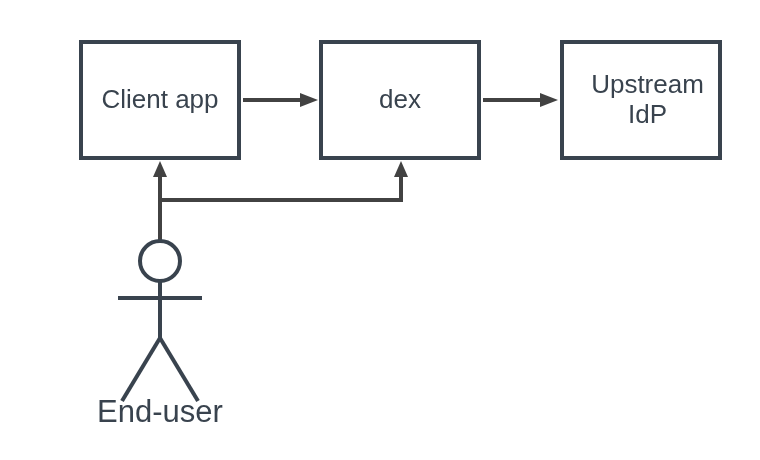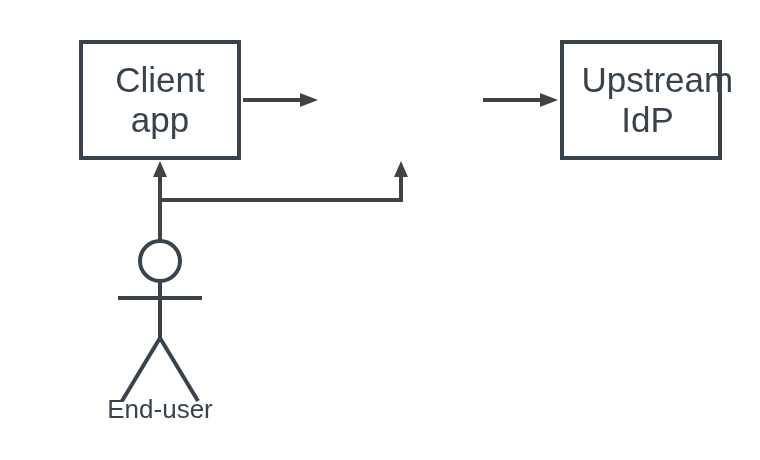--- a/index.html
+++ b/index.html
@@ -35,38 +35,38 @@
     position: absolute;
     box-sizing: border-box;
     width: 162px;
     height: 120px;
     border: 4px solid #39434e;
     background: #ffffff;
     display: flex;
     align-items: center;
     justify-content: center;
     text-align: center;
-    font-size: 35px;
+    font-size: 26px;
     line-height: 1.15;
     color: #39434e;
   }
   .node span {
     display: inline-block;
     max-width: 132px;
   }
   #node-client-app { left: 79px;  top: 40px; }
   #node-dex        { left: 319px; top: 40px; }
   #node-upstream   { left: 560px; top: 40px; padding-left: 13px; }
   .actor-label {
     position: absolute;
     left: 0;
     top: 394px;
     width: 320px;
     text-align: center;
-    font-size: 26px;
+    font-size: 31px;
     color: #39434e;
   }
 </style>
 </head>
 <body>
 
 <div class="canvas">
 
   <svg class="connector-layer" viewBox="0 0 760 460">
 
@@ -88,20 +88,23 @@
       <line x1="118" y1="298" x2="202" y2="298" stroke="#39434e"></line>
       <line x1="160" y1="338" x2="122" y2="401" stroke="#39434e"></line>
       <line x1="160" y1="338" x2="198" y2="401" stroke="#39434e"></line>
     </g>
   </svg>
 
   <div class="node" id="node-client-app">
     <span>Client app</span>
   </div>
 
+  <div class="node" id="node-dex">
+    <span>dex</span>
+  </div>
 
   <div class="node" id="node-upstream">
     <span>Upstream IdP</span>
   </div>
 
   <div class="actor-label">End-user</div>
 
 </div>
 
 </body></html>

